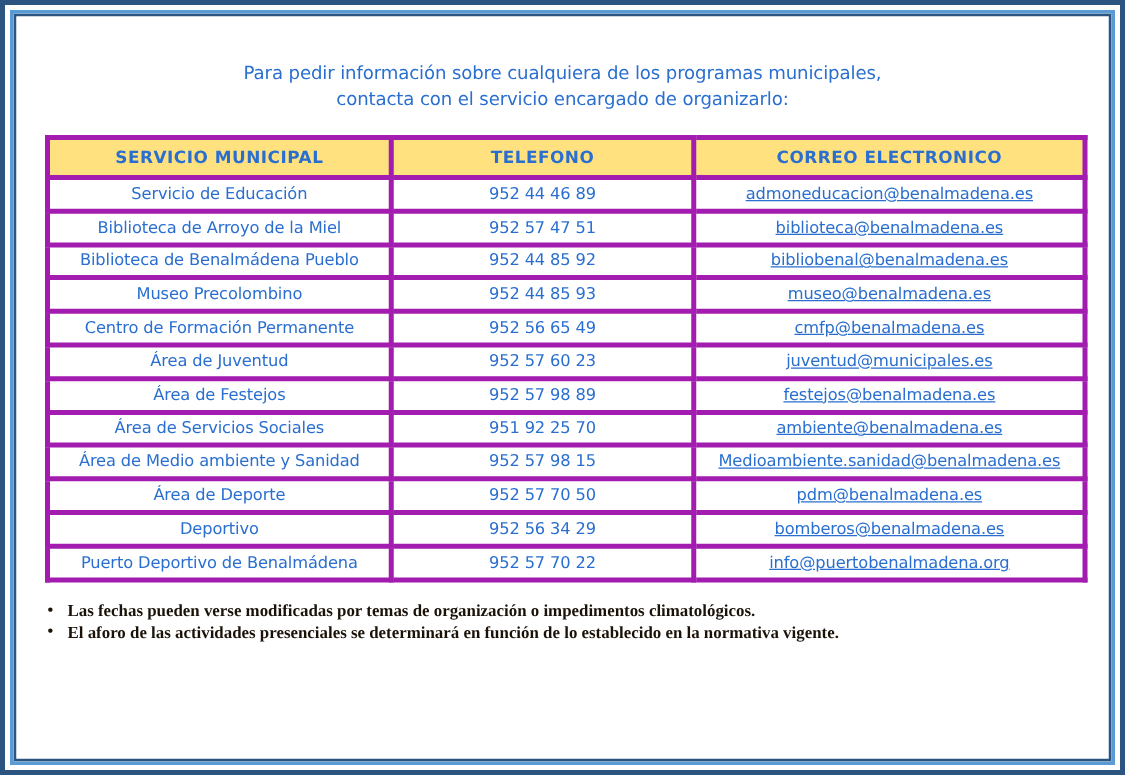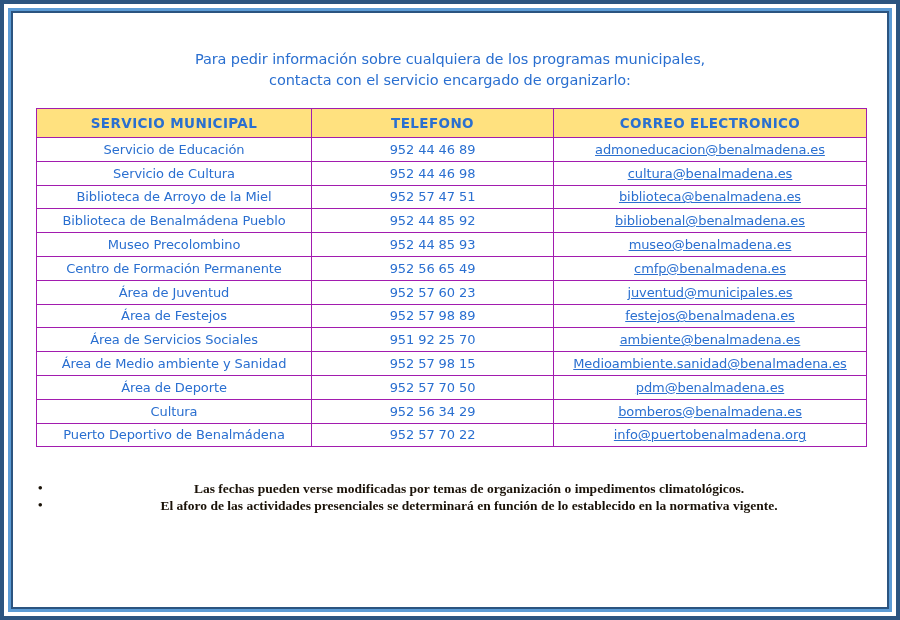--- a/index.html
+++ b/index.html
@@ -68,21 +68,21 @@
   #service-table {
     position: absolute;
     left: 36px;
     top: 108px;
     width: 830px;
     border-collapse: collapse;
     table-layout: fixed;
   }
   #service-table th,
   #service-table td {
-    border: 1px solid #a21caf;
+    border: 4px solid #a21caf;
     text-align: center;
     color: #2a6fd0;
     font-family: "DejaVu Sans", sans-serif;
     padding: 0;
     vertical-align: middle;
   }
   #service-table th {
     background: #ffe17f;
     height: 28px;
     font-size: 13.5px;
@@ -113,21 +113,20 @@
     top: 480px;
     width: 830px;
     margin: 0;
     padding: 0 0 0 22px;
     list-style: none;
     font-family: "Liberation Serif", serif;
     font-size: 13.5px;
     font-weight: bold;
     color: #1a1208;
     line-height: 17px;
-    text-align: center;
   }
   #notes li {
     position: relative;
     white-space: nowrap;
   }
   #notes li::before {
     content: "\2022";
     position: absolute;
     left: -16px;
     top: -1px;
@@ -164,25 +163,20 @@
         <th>CORREO ELECTRONICO</th>
       </tr>
     </thead>
     <tbody id="table-body">
         <tr>
           <td>Servicio de Educación</td>
           <td>952 44 46 89</td>
           <td class="email-cell"><a href="#">admoneducacion@benalmadena.es</a></td>
         </tr>
         <tr>
-          <td>Servicio de Cultura</td>
-          <td>952 44 46 98</td>
-          <td class="email-cell"><a href="#">cultura@benalmadena.es</a></td>
-        </tr>
-        <tr>
           <td>Biblioteca de Arroyo de la Miel</td>
           <td>952 57 47 51</td>
           <td class="email-cell"><a href="#">biblioteca@benalmadena.es</a></td>
         </tr>
         <tr>
           <td>Biblioteca de Benalmádena Pueblo</td>
           <td>952 44 85 92</td>
           <td class="email-cell"><a href="#">bibliobenal@benalmadena.es</a></td>
         </tr>
         <tr>
@@ -214,21 +208,21 @@
           <td>Área de Medio ambiente y Sanidad</td>
           <td>952 57 98 15</td>
           <td class="email-cell"><a href="#">Medioambiente.sanidad@benalmadena.es</a></td>
         </tr>
         <tr>
           <td>Área de Deporte</td>
           <td>952 57 70 50</td>
           <td class="email-cell"><a href="#">pdm@benalmadena.es</a></td>
         </tr>
         <tr>
-          <td>Cultura</td>
+          <td>Deportivo</td>
           <td>952 56 34 29</td>
           <td class="email-cell"><a href="#">bomberos@benalmadena.es</a></td>
         </tr>
         <tr>
           <td>Puerto Deportivo de Benalmádena</td>
           <td>952 57 70 22</td>
           <td class="email-cell"><a href="#">info@puertobenalmadena.org</a></td>
         </tr>
       </tbody>
   </table>

